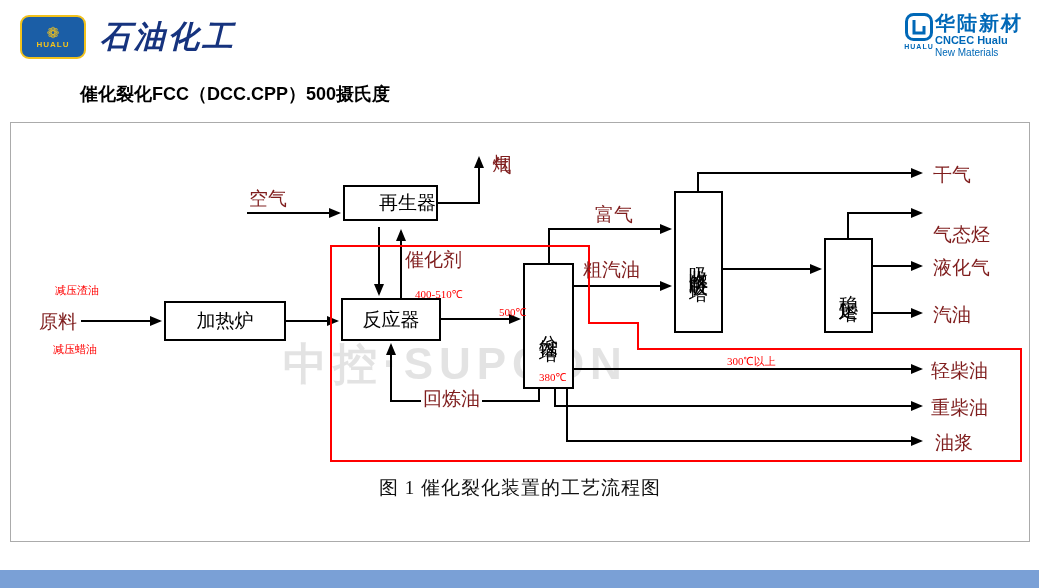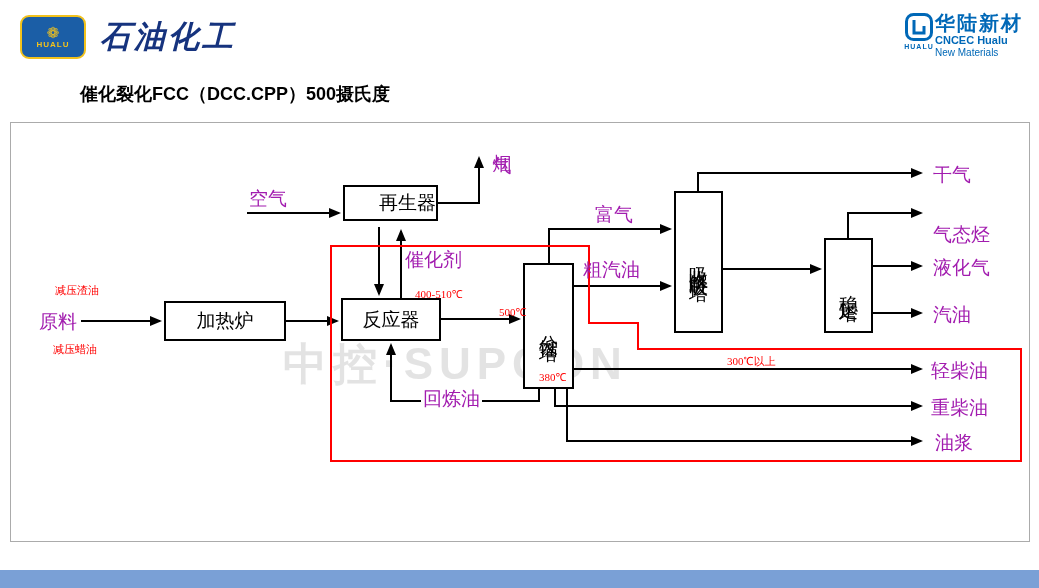--- a/index.html
+++ b/index.html
@@ -46,21 +46,21 @@
   .flow path.k{stroke:#000;stroke-width:2;fill:none;}
   .flow path.r{stroke:var(--annotation-red);stroke-width:2;fill:none;}
   .pbox{
     position:absolute;z-index:2;box-sizing:border-box;border:2px solid #000;background:#fff;
     display:flex;align-items:center;justify-content:center;
     font-family:"Liberation Serif", serif;font-size:19px;color:#000;
   }
   .vert{writing-mode:vertical-rl;text-orientation:upright;letter-spacing:4px;}
   .lbl{
     position:absolute;z-index:3;font-family:"Liberation Serif", serif;
-    font-size:19px;color:#a21caf;white-space:nowrap;
+    font-size:19px;color:#7f1d1d;white-space:nowrap;
   }
   .vlbl{writing-mode:vertical-rl;text-orientation:upright;letter-spacing:2px;}
   .onln{background:#fff;padding:0 2px;}
   .note{
     position:absolute;z-index:3;font-family:"Liberation Serif", serif;
     font-size:11px;color:var(--annotation-red);white-space:nowrap;
   }
   .caption{
     position:absolute;z-index:3;left:0;top:352px;width:100%;text-align:center;
     font-family:"Liberation Serif", serif;font-size:19px;color:#111;letter-spacing:1px;
@@ -163,15 +163,16 @@
   <div class="lbl" style="left:920px;top:272px;">重柴油</div>
   <div class="lbl" style="left:924px;top:307px;">油浆</div>
 
   <div class="note" style="left:44px;top:160px;">减压渣油</div>
   <div class="note" style="left:42px;top:219px;">减压蜡油</div>
   <div class="note" style="left:404px;top:163px;">400-510℃</div>
   <div class="note" style="left:488px;top:181px;">500℃</div>
   <div class="note" style="left:528px;top:246px;z-index:4;">380℃</div>
   <div class="note" style="left:716px;top:231px;">300℃以上</div>
 
+  <div class="caption">图 1  催化裂化装置的工艺流程图</div>
 </div>
 
 <div class="footer-bar"></div>
 
 </body></html>

